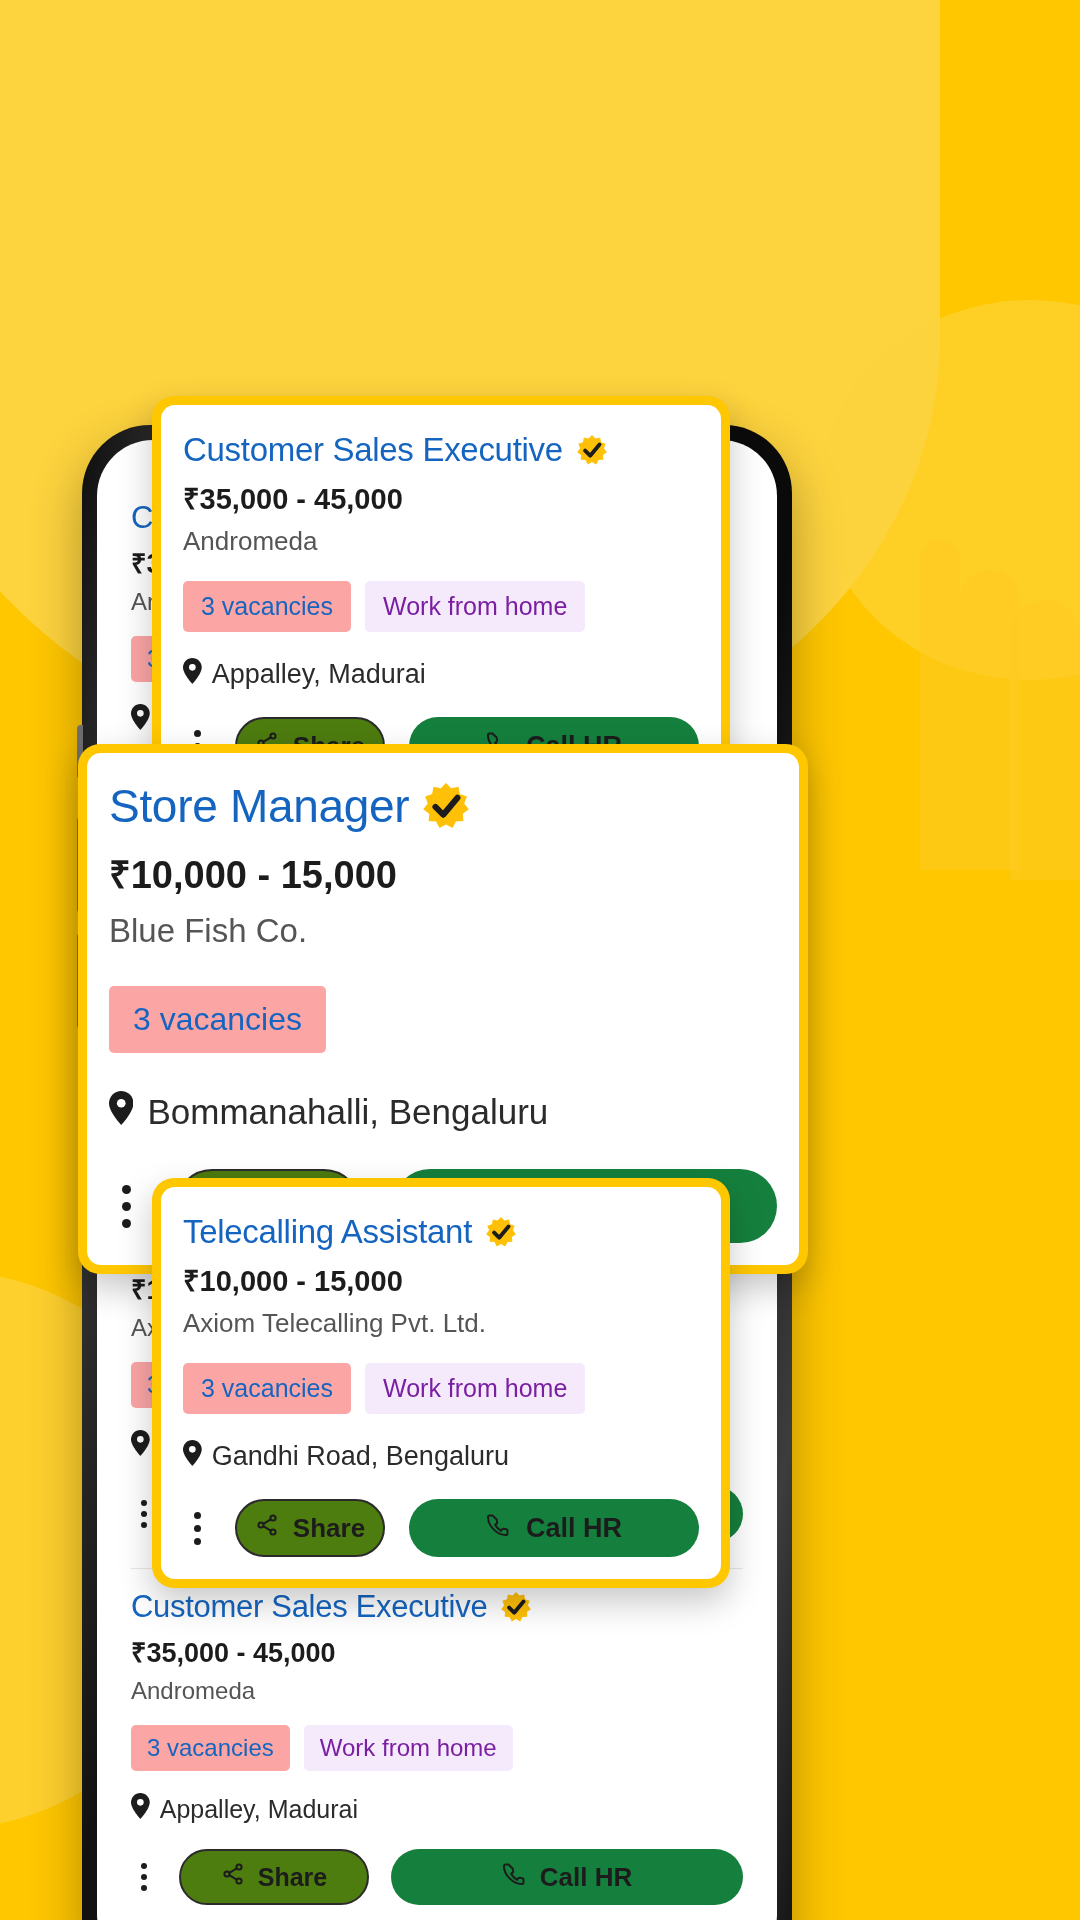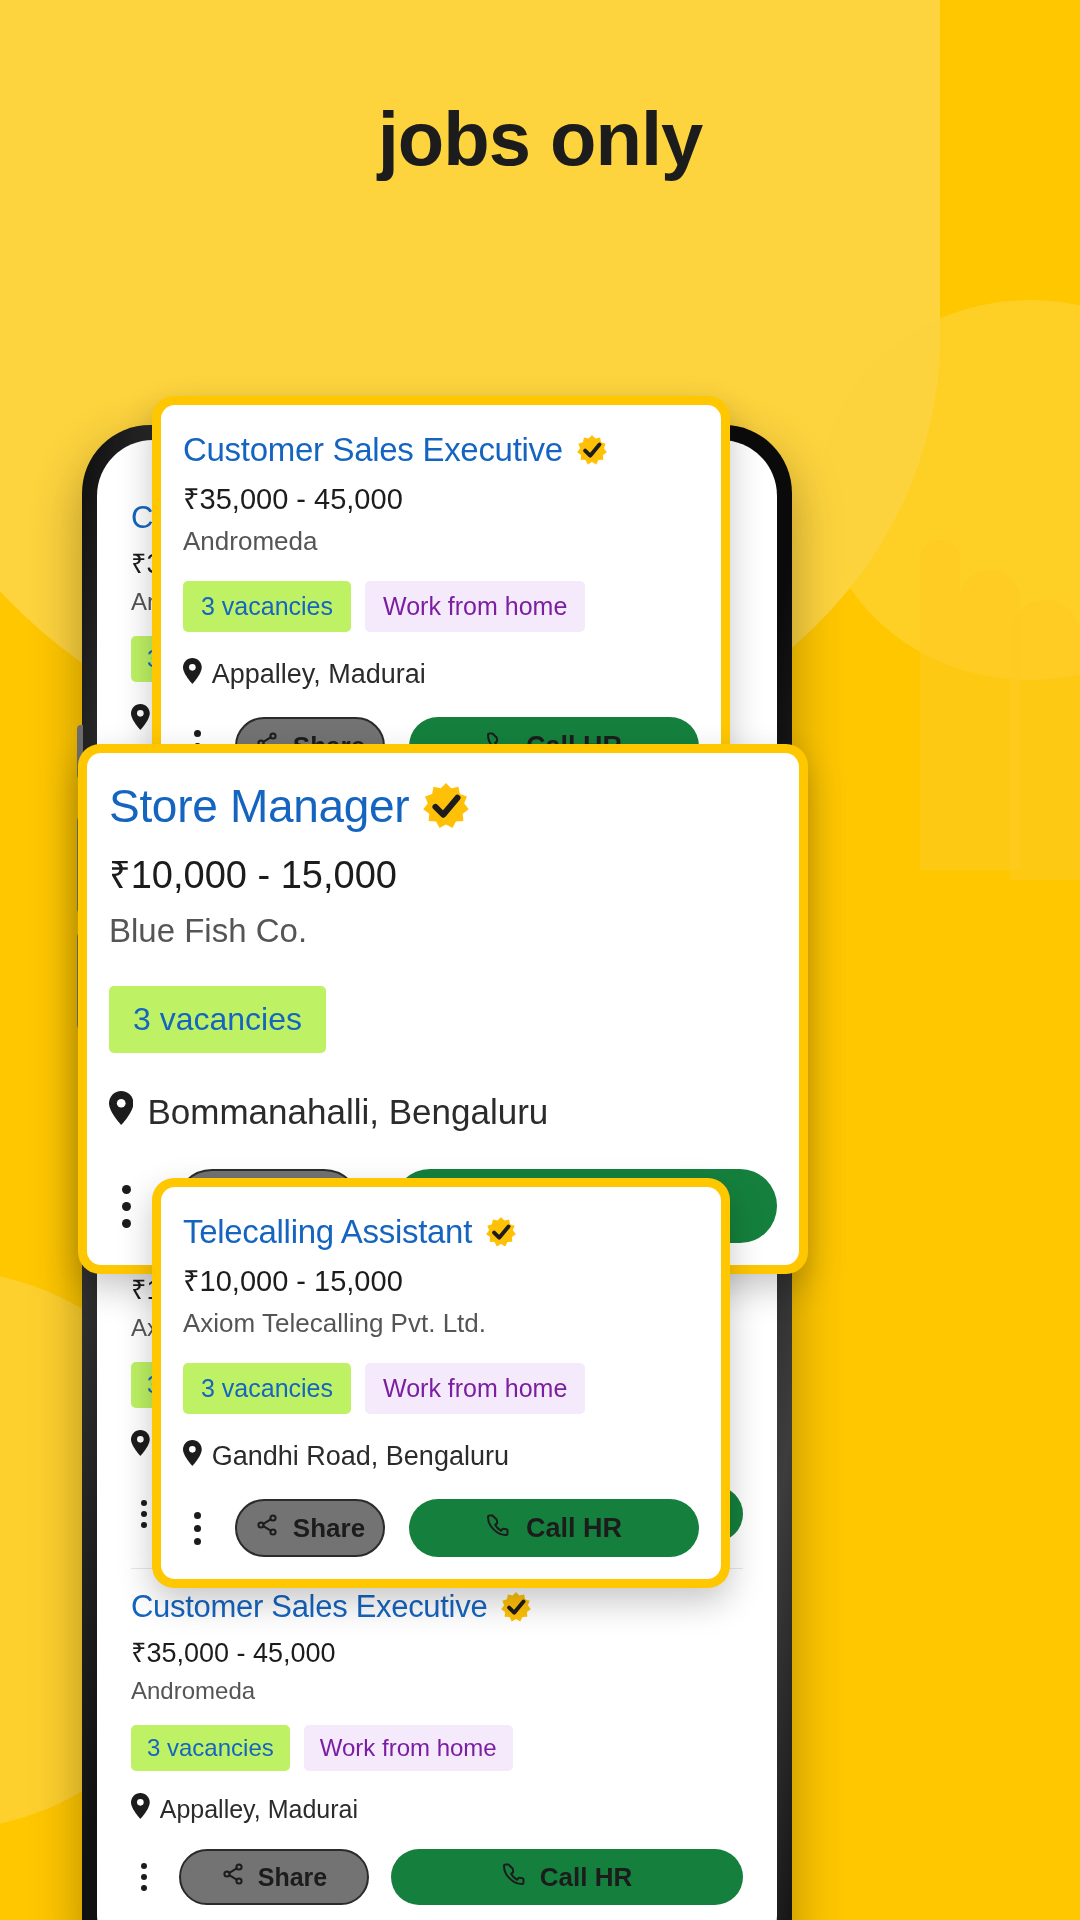--- a/index.html
+++ b/index.html
@@ -116,38 +116,38 @@
     padding: 20px 0 26px 0;
   }
 
   
   .job-title-row { display: flex; align-items: center; gap: 14px; }
   .job-title {
     color: #1565C0;
     font-weight: normal;
     letter-spacing: -.3px;
   }
-  .salary { color: #1C1C1C; font-weight: normal; }
+  .salary { color: #1C1C1C; font-weight: bold; }
   .company { color: #555555; }
 
   .chips { display: flex; gap: 14px; flex-wrap: wrap; }
   .chip { border-radius: 5px; white-space: nowrap; }
-  .chip-vac { background: #bef264; color: #1565C0; }
+  .chip-vac { background: #fca5a5; color: #1565C0; }
   .chip-wfh { background: #F5EAFB; color: #7B1FA2; }
 
   .loc-row { display: flex; align-items: center; gap: 10px; color: #2B2B2B; }
   .pin { flex: none; }
 
   .actions { display: flex; align-items: center; }
   .kebab { display: flex; flex-direction: column; align-items: center; justify-content: center; }
   .kebab i { display: block; background: #1C1C1C; border-radius: 50%; }
 
   .btn-share {
     display: flex; align-items: center; justify-content: center;
-    background: #737373;
+    background: #4d7c0f;
     border: 2px solid #2B2B2B;
     border-radius: 100px;
     font-weight: bold;
     color: #1C1C1C;
   }
   .btn-call {
     display: flex; align-items: center; justify-content: center;
     background: #15803d;
     border-radius: 100px;
     font-weight: bold;
@@ -222,21 +222,20 @@
 <div class="bg-layer">
   <div class="blob-top-left"></div>
   <div class="blob-right"></div>
   <div class="stripe s1"></div>
   <div class="stripe s2"></div>
   <div class="stripe s3"></div>
   <div class="blob-bottom-left"></div>
 </div>
 
 <div class="headline">
-  <div>jobs only</div>
 </div>
 
 <div class="phone">
   <div class="phone-btn b1"></div>
   <div class="phone-btn b2"></div>
   <div class="phone-btn b3"></div>
   <div class="phone-screen">
     <div class="bg-list" id="bg-list">
         <div class="bg-card">
           <div class="job-title-row">

